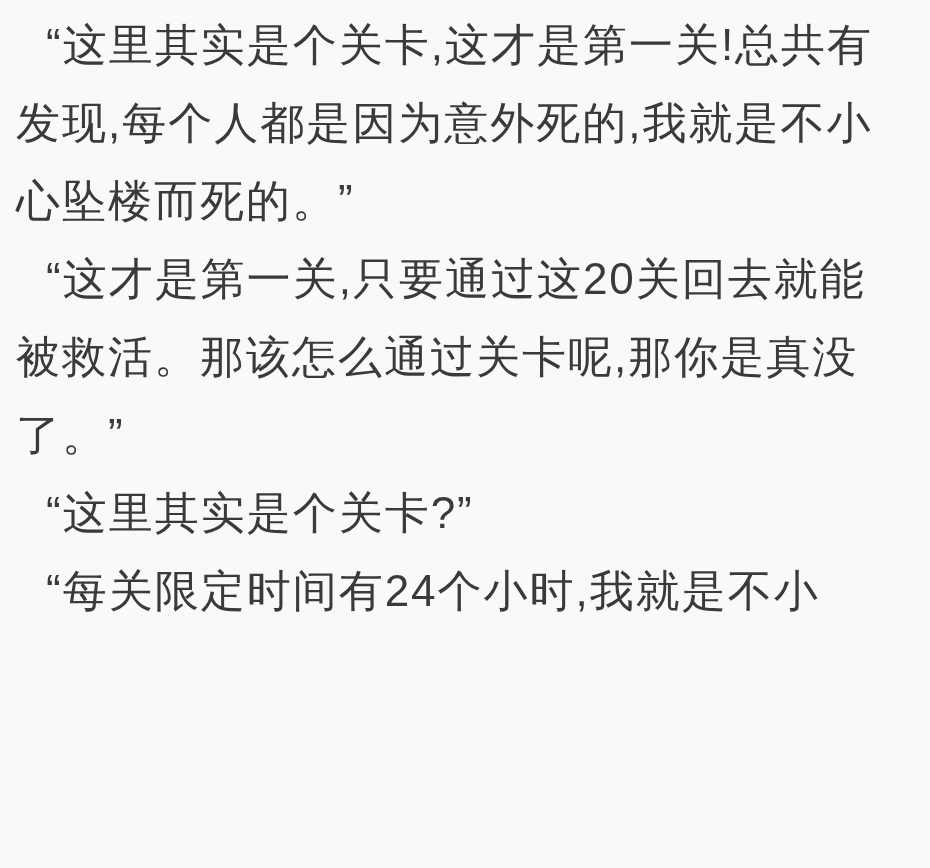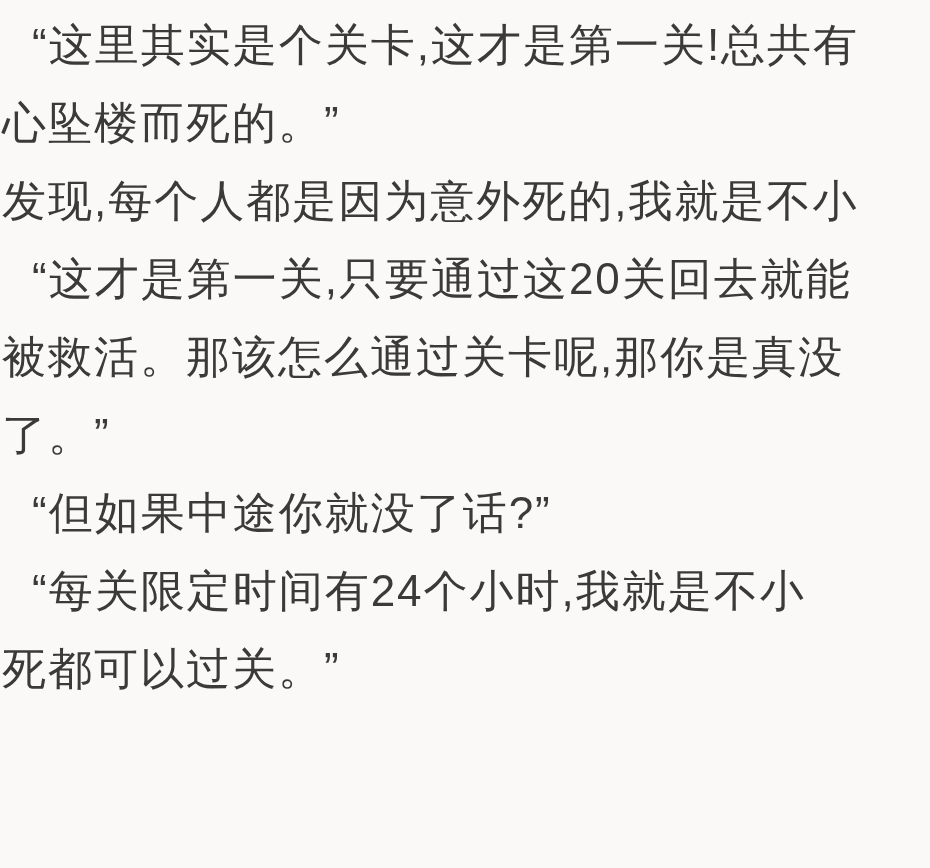--- a/index.html
+++ b/index.html
@@ -9,40 +9,39 @@
   body {
     width: 930px;
     height: 868px;
     overflow: hidden;
     font-family: "Liberation Sans", sans-serif;
   }
   .page {
     box-sizing: border-box;
     width: 930px;
     height: 868px;
-    padding: 6px 4px 0 2px;
+    padding: 6px 4px 0 16px;
   }
   .line {
     font-size: 44px;
     line-height: 78px;
     height: 78px;
     letter-spacing: 2px;
     white-space: nowrap;
     font-weight: 300;
   }
   .line.indent {
     padding-left: 30px;
   }
 </style>
 </head>
 <body style="background: rgb(251, 249, 247); color: rgb(58, 58, 58);">
 
 <div class="page">
   <div class="line indent">“这里其实是个关卡,这才是第一关!总共有</div>
+  <div class="line">发现,每个人都是因为意外死的,我就是不小</div>
   <div class="line">心坠楼而死的。”</div>
-  <div class="line">发现,每个人都是因为意外死的,我就是不小</div>
   <div class="line indent">“这才是第一关,只要通过这20关回去就能</div>
   <div class="line">被救活。那该怎么通过关卡呢,那你是真没</div>
   <div class="line">了。”</div>
-  <div class="line indent">“但如果中途你就没了话?”</div>
+  <div class="line indent">“这里其实是个关卡?”</div>
   <div class="line indent">“每关限定时间有24个小时,我就是不小</div>
-  <div class="line">死都可以过关。”</div>
 </div>
 
 </body></html>

